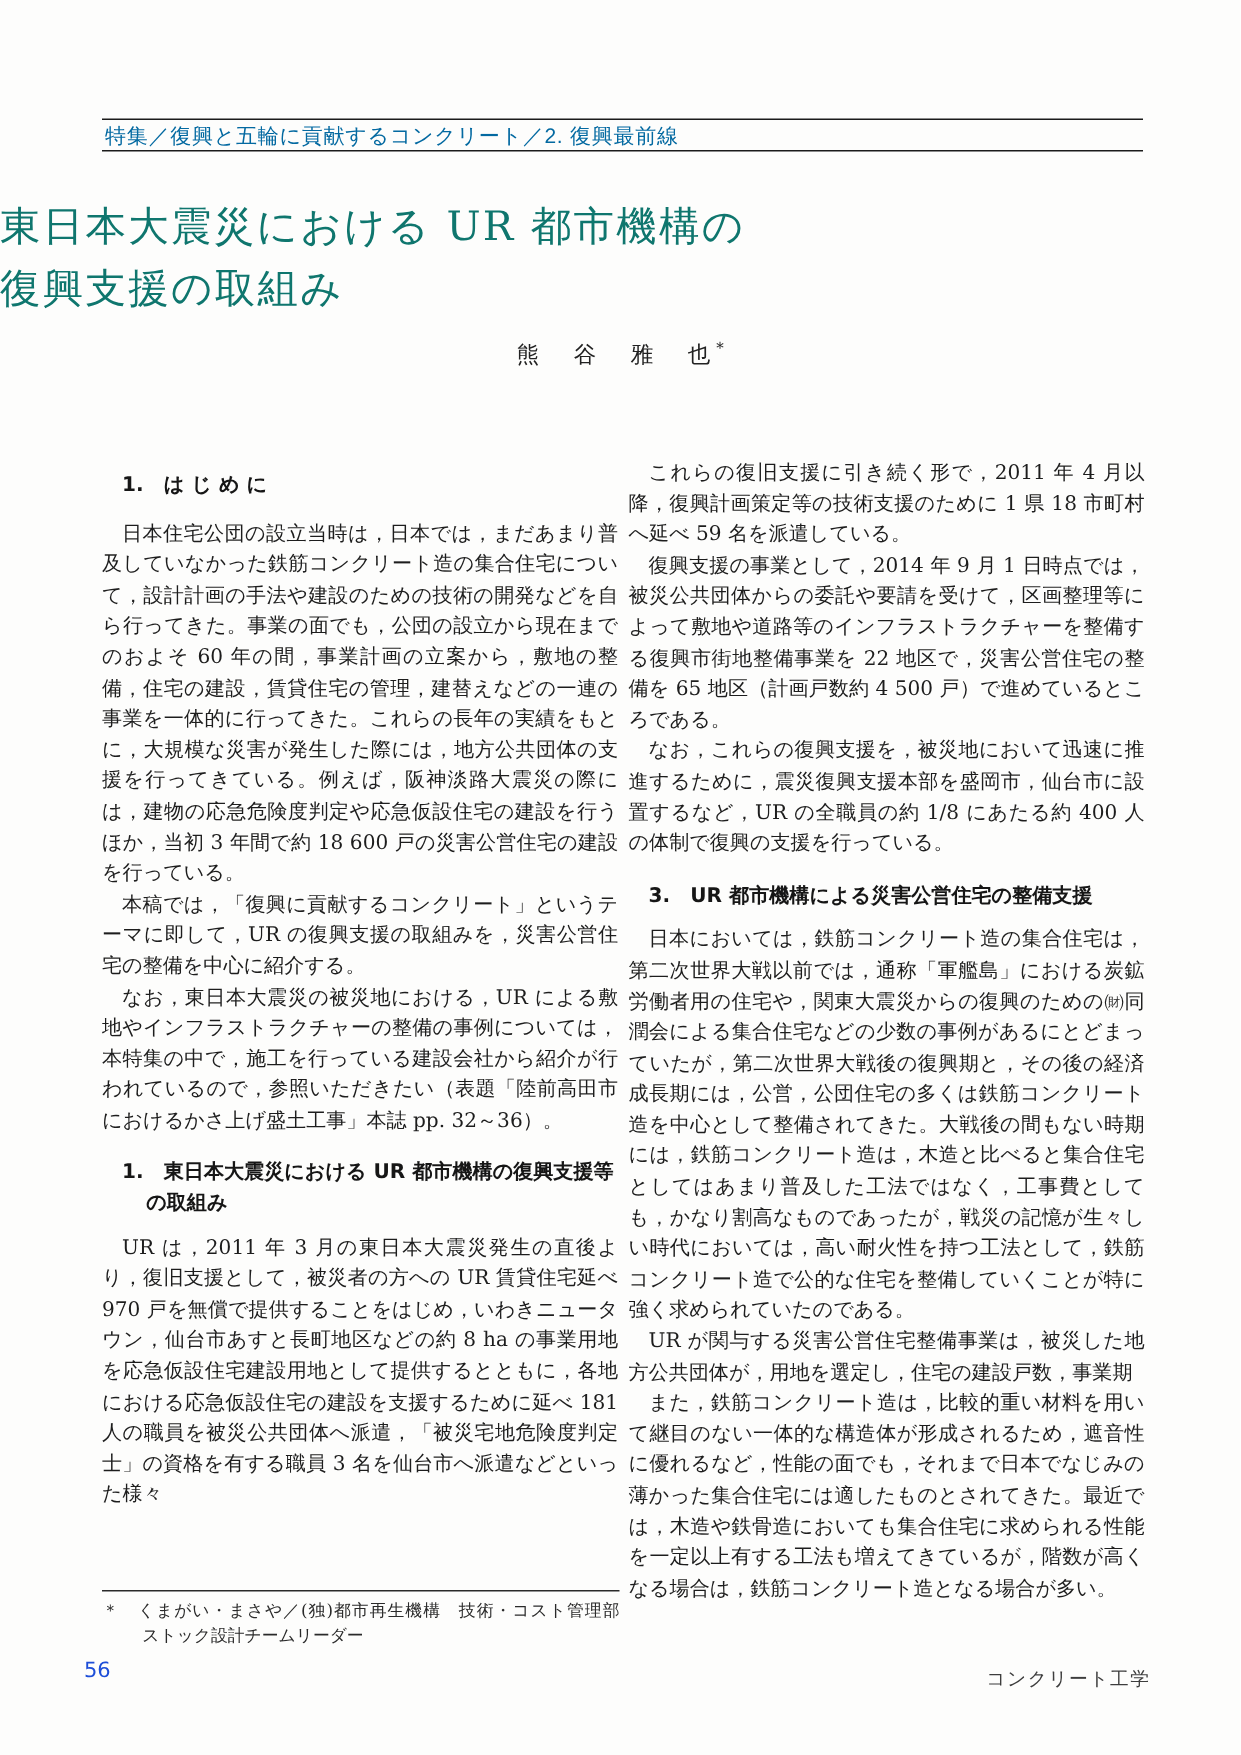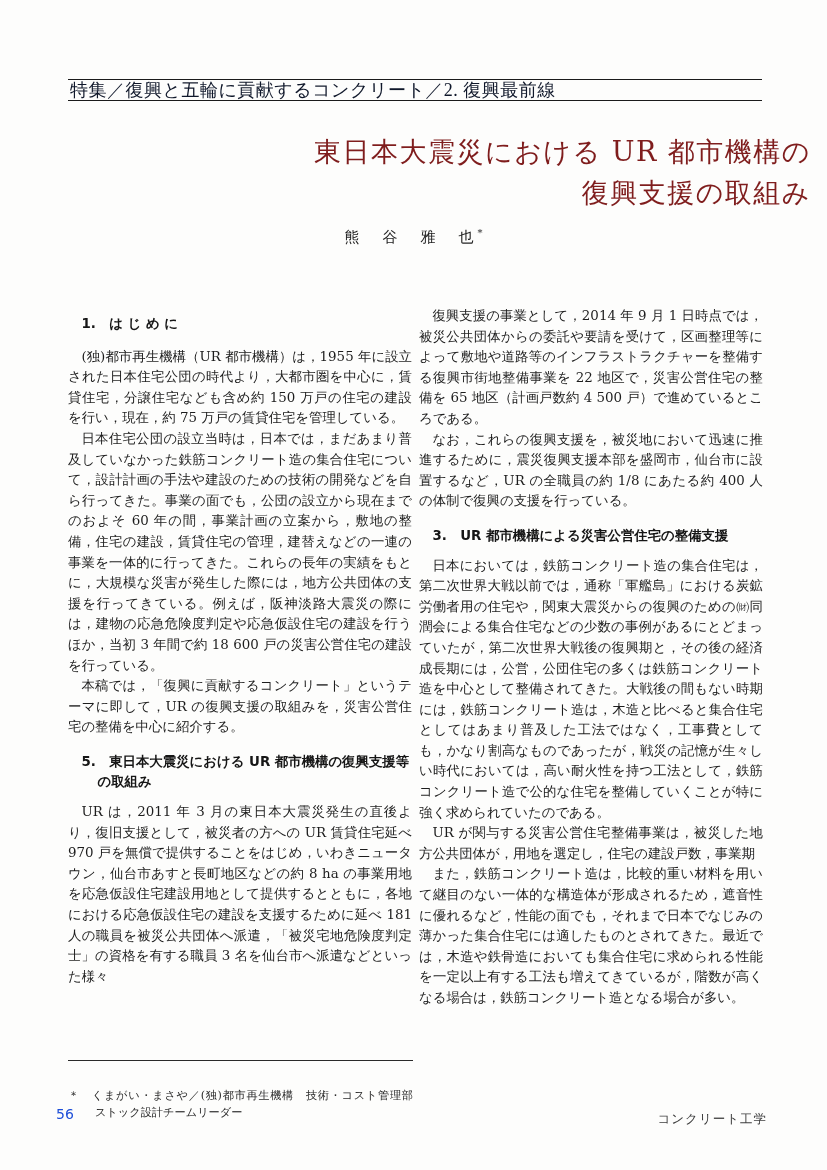--- a/index.html
+++ b/index.html
@@ -17,40 +17,40 @@
   .header-strip {
     position: absolute;
     left: 68px; top: 79px;
     width: 694px;
     border-top: 1.5px solid #1b1b1b;
     border-bottom: 1.5px solid #1b1b1b;
     box-sizing: border-box;
   }
   .header-strip .header-text {
     display: block;
-    font-family: Liberation Serif, serif;
-    font-size: 18px;
+    font-family: Liberation Sans, sans-serif;
+    font-size: 14px;
     line-height: 18px;
     padding: 1px 0 1px 2px;
     letter-spacing: 0.5px;
-    color: #0f172a;
+    color: #0369a1;
   }
 
   
   .article-title {
     position: absolute;
     left: 0; top: 131px;
     width: 811px;
-    text-align: right;
+    text-align: left;
     font-size: 27px;
     line-height: 41px;
     letter-spacing: 1.5px;
     font-weight: normal;
     margin: 0;
-    color: #7f1d1d;
+    color: #0f766e;
   }
   .article-author {
     position: absolute;
     left: 0; top: 227px;
     width: 827px;
     text-align: center;
     font-size: 15px;
     letter-spacing: 4px;
     color: #222;
   }
@@ -97,21 +97,20 @@
     box-sizing: border-box;
     background: #fdfdfc;
   }
   .footnote-line {
     font-size: 11.2px;
     line-height: 16.5px;
     padding-left: 2.4em;
     text-indent: -2.4em;
     color: #2a2a2a;
     text-align: justify;
-    margin-top: 22px;
   }
 
   
   .page-number {
     position: absolute;
     left: 56px; top: 1106px;
     font-family: "DejaVu Sans", "Liberation Sans", sans-serif;
     font-size: 14px;
     color: #1d4ed8;
   }
@@ -133,28 +132,29 @@
   </div>
 
   <h1 class="article-title"><span>東日本大震災における UR 都市機構の</span><br><span>復興支援の取組み</span></h1>
 
   <div class="article-author"><span>熊　谷　雅　也</span><sup>*</sup></div>
 
   <div class="columns">
 
     <div class="column">
       <div class="sec-heading first">1.　は じ め に</div>
-      <p>(独)都市再生機構（UR 都市機構）は，1955 年に設立された日本住宅公団の時代より，大都市圏を中心に，賃貸住宅，分譲住宅なども含め約 150 万戸の住宅の建設を行い，現在，約 75 万戸の賃貸住宅を管理している。</p>
       <p>日本住宅公団の設立当時は，日本では，まだあまり普及していなかった鉄筋コンクリート造の集合住宅について，設計計画の手法や建設のための技術の開発などを自ら行ってきた。事業の面でも，公団の設立から現在までのおよそ 60 年の間，事業計画の立案から，敷地の整備，住宅の建設，賃貸住宅の管理，建替えなどの一連の事業を一体的に行ってきた。これらの長年の実績をもとに，大規模な災害が発生した際には，地方公共団体の支援を行ってきている。例えば，阪神淡路大震災の際には，建物の応急危険度判定や応急仮設住宅の建設を行うほか，当初 3 年間で約 18 600 戸の災害公営住宅の建設を行っている。</p>
       <p>本稿では，「復興に貢献するコンクリート」というテーマに即して，UR の復興支援の取組みを，災害公営住宅の整備を中心に紹介する。</p>
-      <div class="sec-heading">5.　東日本大震災における UR 都市機構の復興支援等の取組み</div>
+      <p>なお，東日本大震災の被災地における，UR による敷地やインフラストラクチャーの整備の事例については，本特集の中で，施工を行っている建設会社から紹介が行われているので，参照いただきたい（表題「陸前高田市におけるかさ上げ盛土工事」本誌 pp. 32～36）。</p>
+      <div class="sec-heading">1.　東日本大震災における UR 都市機構の復興支援等の取組み</div>
       <p>UR は，2011 年 3 月の東日本大震災発生の直後より，復旧支援として，被災者の方への UR 賃貸住宅延べ 970 戸を無償で提供することをはじめ，いわきニュータウン，仙台市あすと長町地区などの約 8 ha の事業用地を応急仮設住宅建設用地として提供するとともに，各地における応急仮設住宅の建設を支援するために延べ 181 人の職員を被災公共団体へ派遣，「被災宅地危険度判定士」の資格を有する職員 3 名を仙台市へ派遣などといった様々</p>
     </div>
 
     <div class="column">
+      <p>これらの復旧支援に引き続く形で，2011 年 4 月以降，復興計画策定等の技術支援のために 1 県 18 市町村へ延べ 59 名を派遣している。</p>
       <p>復興支援の事業として，2014 年 9 月 1 日時点では，被災公共団体からの委託や要請を受けて，区画整理等によって敷地や道路等のインフラストラクチャーを整備する復興市街地整備事業を 22 地区で，災害公営住宅の整備を 65 地区（計画戸数約 4 500 戸）で進めているところである。</p>
       <p>なお，これらの復興支援を，被災地において迅速に推進するために，震災復興支援本部を盛岡市，仙台市に設置するなど，UR の全職員の約 1/8 にあたる約 400 人の体制で復興の支援を行っている。</p>
       <div class="sec-heading">3.　UR 都市機構による災害公営住宅の整備支援</div>
       <p>日本においては，鉄筋コンクリート造の集合住宅は，第二次世界大戦以前では，通称「軍艦島」における炭鉱労働者用の住宅や，関東大震災からの復興のための㈶同潤会による集合住宅などの少数の事例があるにとどまっていたが，第二次世界大戦後の復興期と，その後の経済成長期には，公営，公団住宅の多くは鉄筋コンクリート造を中心として整備されてきた。大戦後の間もない時期には，鉄筋コンクリート造は，木造と比べると集合住宅としてはあまり普及した工法ではなく，工事費としても，かなり割高なものであったが，戦災の記憶が生々しい時代においては，高い耐火性を持つ工法として，鉄筋コンクリート造で公的な住宅を整備していくことが特に強く求められていたのである。</p>
       <p>UR が関与する災害公営住宅整備事業は，被災した地方公共団体が，用地を選定し，住宅の建設戸数，事業期</p>
       <p>また，鉄筋コンクリート造は，比較的重い材料を用いて継目のない一体的な構造体が形成されるため，遮音性に優れるなど，性能の面でも，それまで日本でなじみの薄かった集合住宅には適したものとされてきた。最近では，木造や鉄骨造においても集合住宅に求められる性能を一定以上有する工法も増えてきているが，階数が高くなる場合は，鉄筋コンクリート造となる場合が多い。</p>
     </div>
 
   </div>
 

